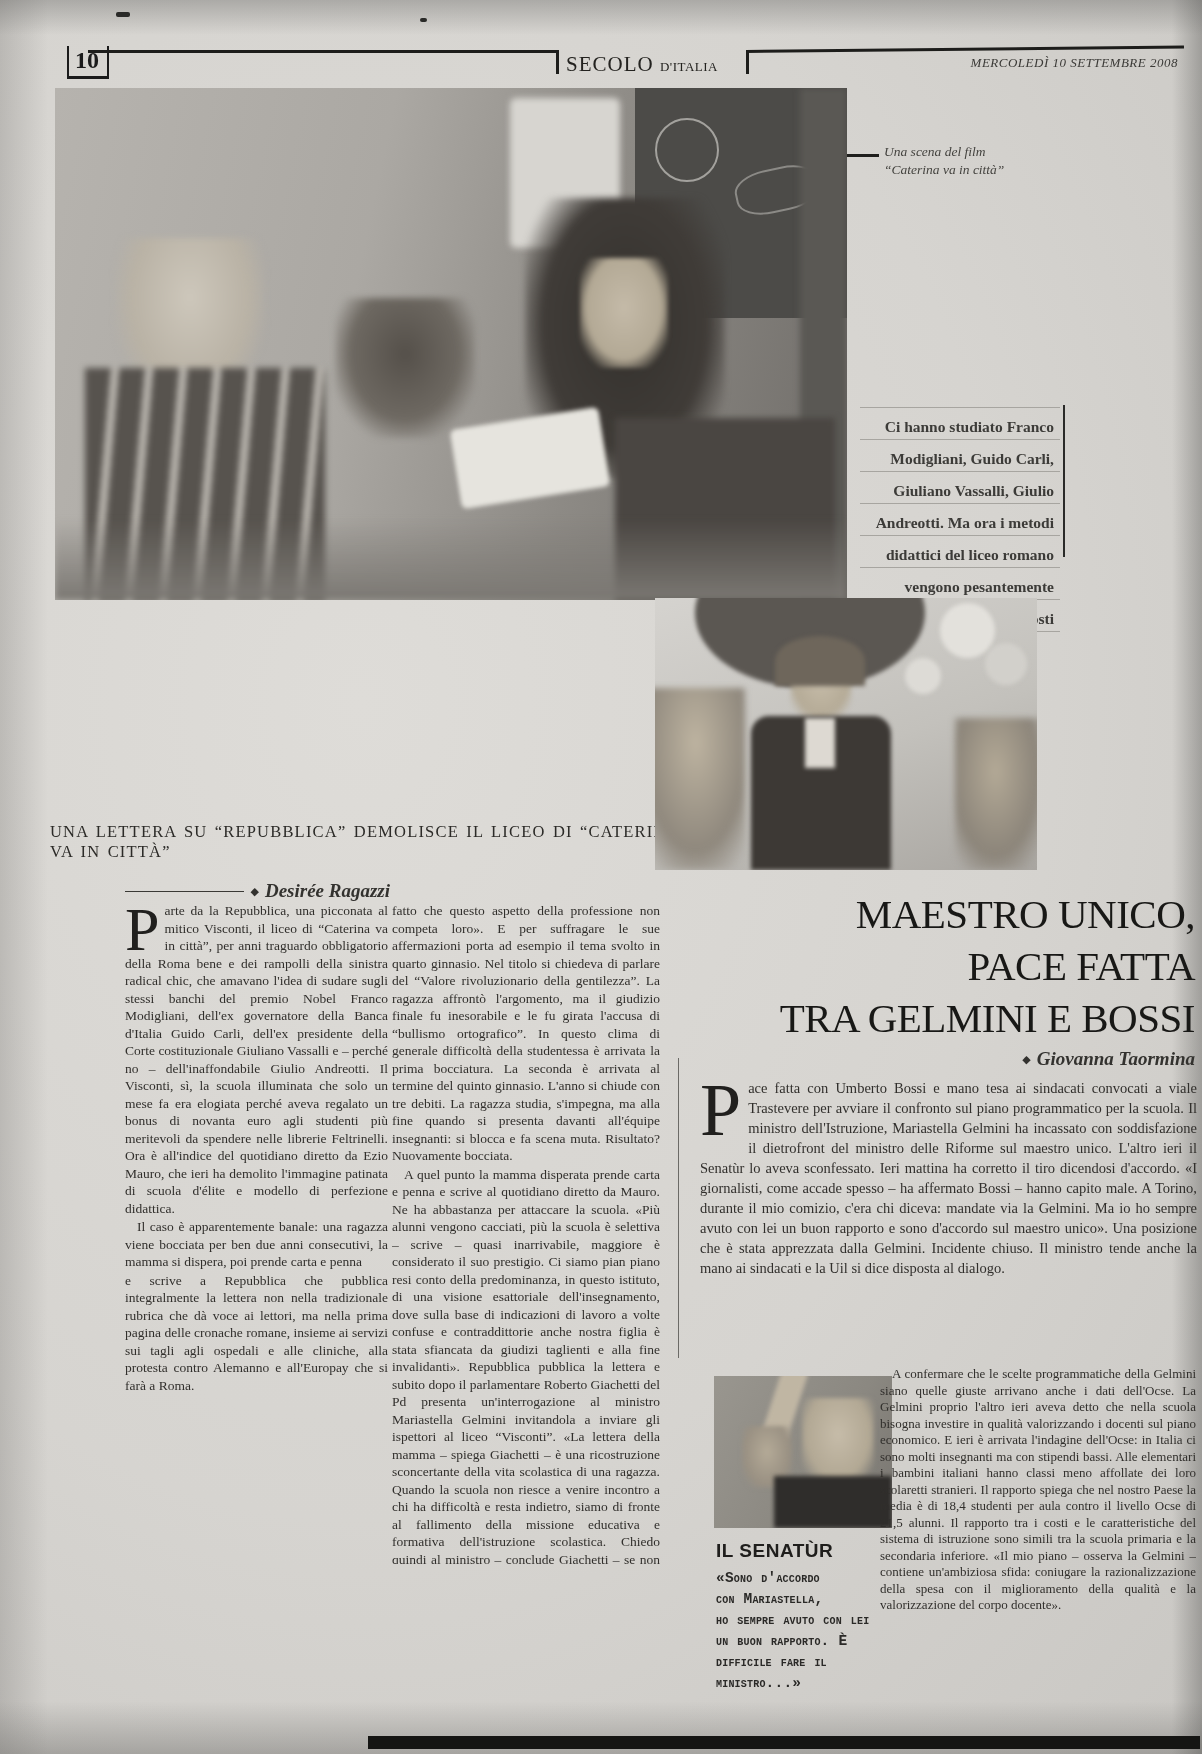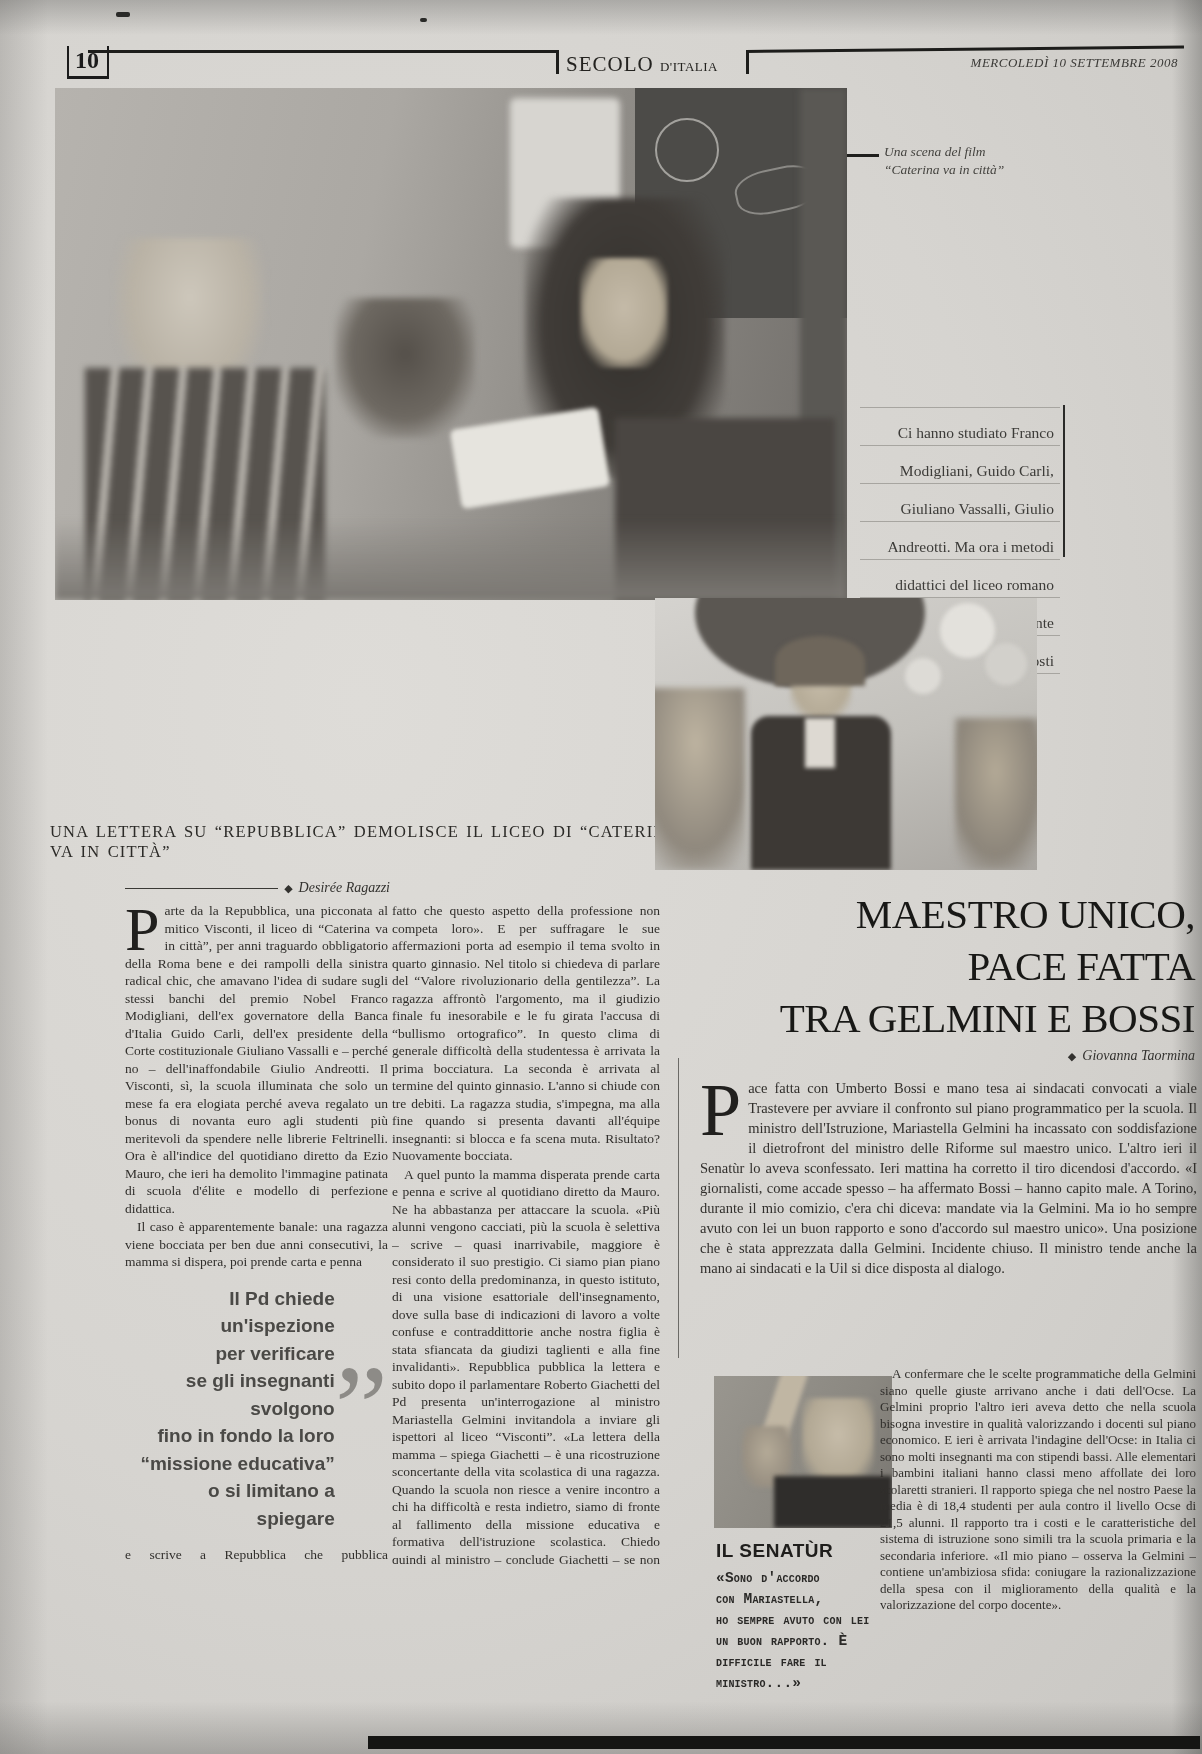--- a/index.html
+++ b/index.html
@@ -23,28 +23,28 @@
   .pagenum{font-weight:bold;font-size:24px;padding:1px 8px 2px 6px;
     border-left:2px solid #1b1b1b;border-right:2px solid #1b1b1b;border-bottom:3px solid #1b1b1b;color:#1b1b1b;}
   .hrule{background:#1d1d1b;height:3px;}
   .vtick{background:#1d1d1b;width:3px;}
   .masthead{font-size:21px;letter-spacing:1px;color:#23221f;white-space:nowrap;}
   .masthead .sub{font-size:13px;letter-spacing:.5px;margin-top:40px;}
   .dateline{font-size:13px;letter-spacing:.5px;color:#3a3936;white-space:nowrap;}
   
   .cap-italic{font-style:italic;font-size:13.5px;line-height:18px;color:#44433f;}
   .sidebar{font-size:15.5px;color:#3c3b38;text-align:right;}
-  .sidebar .ln{display:block;border-bottom:1px solid #a7a5a0;padding:16px 6px 3px 0;line-height:18px;}
+  .sidebar .ln{display:block;border-bottom:1px solid #a7a5a0;padding:10px 6px 3px 0;line-height:18px;font-weight:bold;}
   .sidebar .ln:first-child{border-top:1px solid #a7a5a0;}
   
   .headline{font-size:57px;line-height:74px;color:#17171５;color:#171715;letter-spacing:-1px;}
   .subhead{font-size:16.5px;letter-spacing:1.2px;color:#2c2b28;word-spacing:2px;}
   .bylinerow{display:flex;align-items:center;gap:6px;}
   .bylinerow .line{flex:1;border-top:1px solid #3a3935;height:0;}
-  .byline{font-style:italic;font-weight:normal;font-size:14px;color:#33322f;white-space:nowrap;}
+  .byline{font-style:italic;font-weight:bold;font-size:19px;color:#33322f;white-space:nowrap;}
   .diamond{font-size:11px;color:#33322f;}
   
   .bodycol{font-size:13.5px;line-height:17.5px;text-align:justify;color:#312f2c;overflow:hidden;}
   .bodycol p{margin:0 0 1px 0;}
   .bodycol p.ind{text-indent:12px;}
   .dropcap{float:left;font-size:62px;line-height:50px;padding:2px 5px 0 0;color:#21201e;}
   .dropcap2{float:left;font-size:74px;line-height:60px;padding:2px 7px 0 0;color:#21201e;}
   .pullquote{font-family:"Liberation Sans", sans-serif;font-weight:bold;
     font-size:19px;line-height:27.5px;text-align:right;color:#4a4946;}
   .bigquote{font-family:"Liberation Serif", serif;font-size:120px;color:#8d8b87;line-height:100px;}
@@ -111,29 +111,20 @@
 
   <div class="abs bylinerow" style="left:125px;top:880px;width:265px;">
     <div class="line"></div>
     <span class="diamond">◆</span>
     <span class="byline">Desirée Ragazzi</span>
   </div>
 
   <div class="abs bodycol" style="left:125px;top:902px;width:263px;height:660px;">
     <p><span class="dropcap">P</span><span>arte da la Repubblica, una picconata al mitico Visconti, il liceo di “Caterina va in città”, per anni traguardo obbligatorio della Roma bene e dei rampolli della sinistra radical chic, che amavano l'idea di sudare sugli stessi banchi del premio Nobel Franco Modigliani, dell'ex governatore della Banca d'Italia Guido Carli, dell'ex presidente della Corte costituzionale Giuliano Vassalli e – perché no – dell'inaffondabile Giulio Andreotti. Il Visconti, sì, la scuola illuminata che solo un mese fa era elogiata perché aveva regalato un bonus di novanta euro agli studenti più meritevoli da spendere nelle librerie Feltrinelli. Ora è all'indice del quotidiano diretto da Ezio Mauro, che ieri ha demolito l'immagine patinata di scuola d'élite e modello di perfezione didattica.</span></p>
     <p class="ind">Il caso è apparentemente banale: una ragazza viene bocciata per ben due anni consecutivi, la mamma si dispera, poi prende carta e penna</p>
-    <div style="display:flex;align-items:center;margin:14px 0 14px 0;">
-      <div class="pullquote preline" style="flex:1;">Il Pd chiede un'ispezione
-per verificare
-se gli insegnanti svolgono
-fino in fondo la loro
-“missione educativa”
-o si limitano a spiegare</div>
-      <div class="bigquote">”</div>
-    </div>
     <p>e scrive a Repubblica che pubblica integralmente la lettera non nella tradizionale rubrica che dà voce ai lettori, ma nella prima pagina delle cronache romane, insieme ai servizi sui tagli agli ospedali e alle cliniche, alla protesta contro Alemanno e all'Europay che si farà a Roma.</p>
 
   </div>
 
   <div class="abs bodycol" style="left:392px;top:902px;width:268px;height:662px;">
     <p>fatto che questo aspetto della professione non competa loro». E per suffragare le sue affermazioni porta ad esempio il tema svolto in quarto ginnasio. Nel titolo si chiedeva di parlare del “Valore rivoluzionario della gentilezza”. La ragazza affrontò l'argomento, ma il giudizio finale fu inesorabile e le fu girata l'accusa di “bullismo ortografico”. In questo clima di generale difficoltà della studentessa è arrivata la prima bocciatura. La seconda è arrivata al termine del quinto ginnasio. L'anno si chiude con tre debiti. La ragazza studia, s'impegna, ma alla fine quando si presenta davanti all'équipe insegnanti: si blocca e fa scena muta. Risultato? Nuovamente bocciata.</p>
     <p class="ind">A quel punto la mamma disperata prende carta e penna e scrive al quotidiano diretto da Mauro. Ne ha abbastanza per attaccare la scuola. «Più alunni vengono cacciati, più la scuola è selettiva – scrive – quasi inarrivabile, maggiore è considerato il suo prestigio. Ci siamo pian piano resi conto della predominanza, in questo istituto, di una visione esattoriale dell'insegnamento, dove sulla base di indicazioni di lavoro a volte confuse e contraddittorie anche nostra figlia è stata sfiancata da giudizi taglienti e alla fine invalidanti». Repubblica pubblica la lettera e subito dopo il parlamentare Roberto Giachetti del Pd presenta un'interrogazione al ministro Mariastella Gelmini invitandola a inviare gli ispettori al liceo “Visconti”. «La lettera della mamma – spiega Giachetti – è una ricostruzione sconcertante della vita scolastica di una ragazza. Quando la scuola non riesce a venire incontro a chi ha difficoltà e resta indietro, siamo di fronte al fallimento della missione educativa e formativa dell'istruzione scolastica. Chiedo quindi al ministro – conclude Giachetti – se non ritenga opportuno inviare un'ispezione nel liceo in questione per verificare quanto denunciato nell'accorata e preoccupata lettera di questa madre». Staremo a vedere che succede. E aspettiamo al varco gli esiti degli esami di riparazione nell'altro liceo-cult della borghesia progressista romana, il Mamiani. Ma se possiamo rivolgere un invito alla Gelmini, le suggeriremmo di occuparsi piuttosto degli istituti di borgata, che non hanno accesso a “Repubblica” ma forse meriterebbero più attenzione se si vuole aprire il capitolo “missione educativa dei licei”.</p>
   </div>
 
   <div class="abs vrule" style="left:678px;top:1058px;height:300px;"></div>

